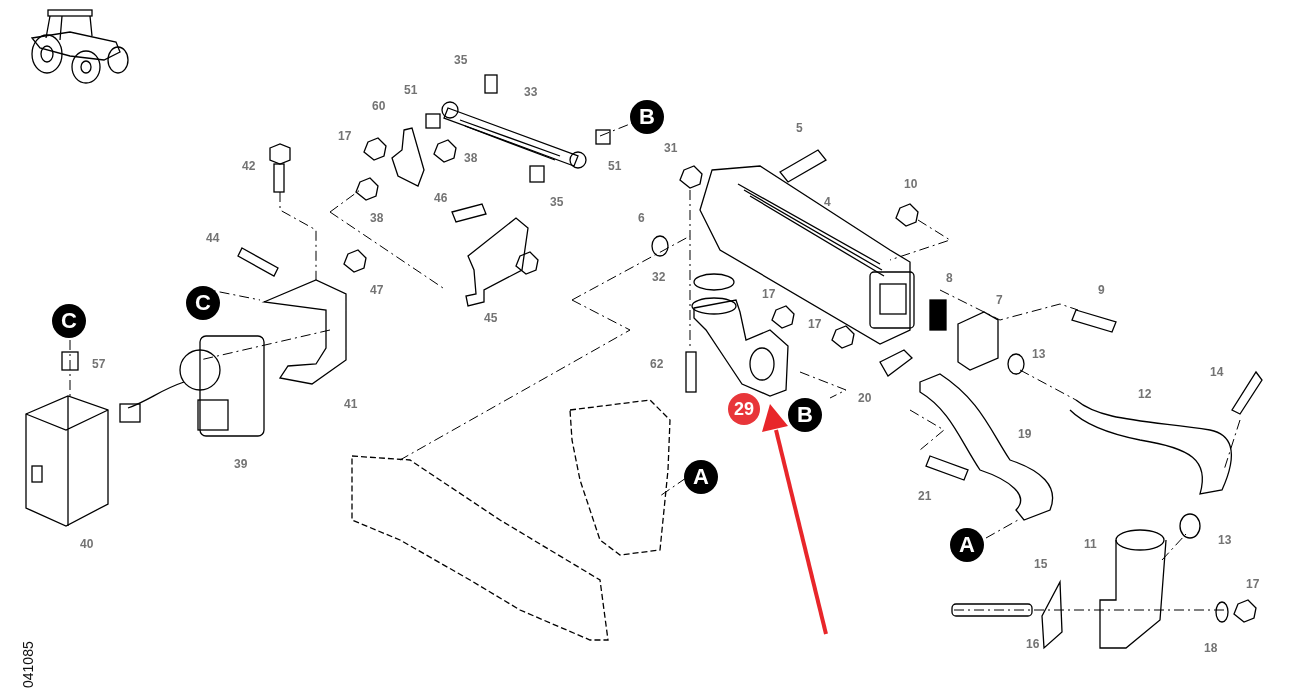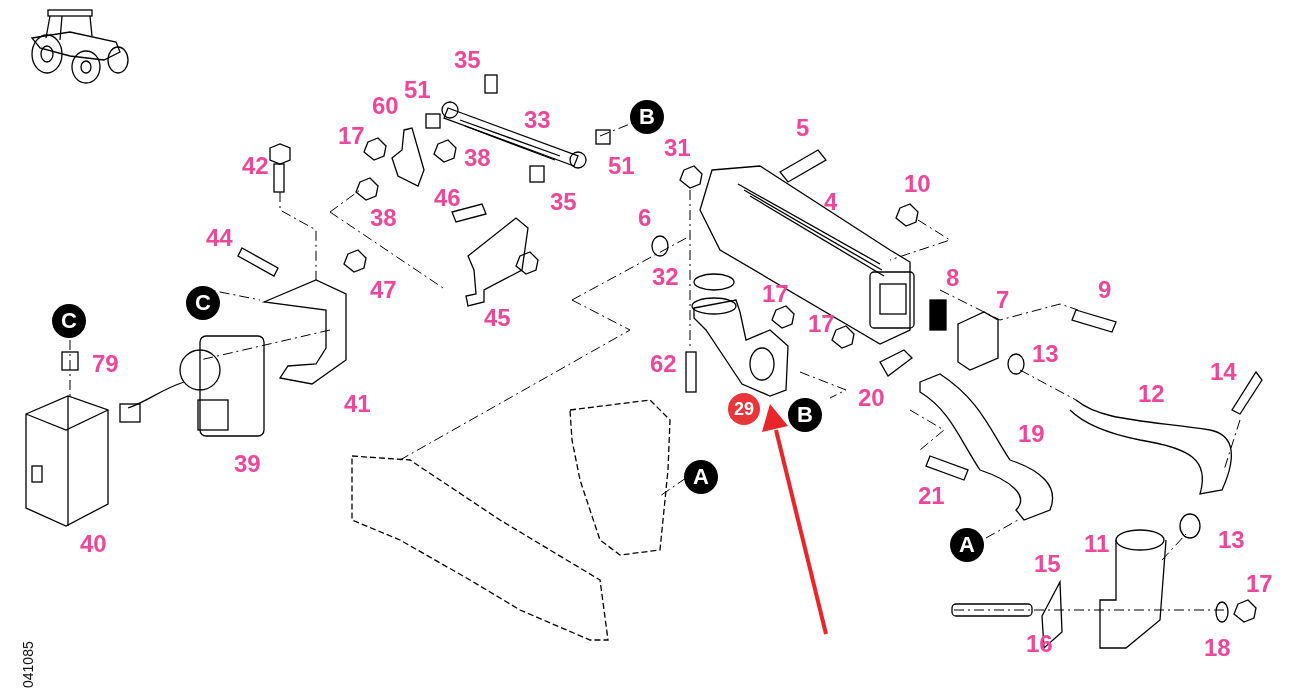--- a/index.html
+++ b/index.html
@@ -1,18 +1,18 @@
 <!DOCTYPE html>
 <html><head>
 <meta charset="utf-8">
 <style>
   html, body { margin: 0; padding: 0; background: #ffffff; }
   body { width: 1299px; height: 698px; position: relative; overflow: hidden; font-family: "Liberation Sans", sans-serif; }
   #diagram { position: absolute; left: 0; top: 0; width: 1299px; height: 698px; }
-  .callout { position: absolute; color: #ec4899; font-weight: bold; font-size: 24px; font-family: "Liberation Sans", sans-serif; line-height: 20px; white-space: nowrap; cursor: pointer; }
+  .callout { position: absolute; color: #737373; font-weight: bold; font-size: 12px; font-family: "Liberation Sans", sans-serif; line-height: 20px; white-space: nowrap; cursor: pointer; }
   .ref { position: absolute; width: 34px; height: 34px; border-radius: 50%; background: #000; color: #fff; font-weight: bold; font-size: 22px; line-height: 34px; text-align: center; font-family: "Liberation Sans", sans-serif; }
   .highlight { position: absolute; width: 32px; height: 32px; border-radius: 50%; background: #e8363a; color: #fff; font-weight: bold; font-size: 18px; line-height: 32px; text-align: center; font-family: "Liberation Sans", sans-serif; cursor: pointer; }
   .docid { position: absolute; left: 20px; top: 640px; transform: rotate(-90deg); transform-origin: left top; font-size: 14px; color: #111; font-family: "Liberation Sans", sans-serif; }
 </style>
 </head>
 <body>
 
 <svg id="diagram" viewBox="0 0 1299 698" xmlns="http://www.w3.org/2000/svg">
   <g fill="none" stroke="#000" stroke-width="1.3">
 
@@ -157,21 +157,21 @@
 
   <g>
     <line x1="826" y1="634" x2="776" y2="430" stroke="#e8262a" stroke-width="4"></line>
     <polygon points="770,404 762,432 788,426" fill="#e8262a"></polygon>
   </g>
 </svg>
 
 <div class="callout" style="left:454px;top:50px">35</div>
 <div class="callout" style="left:404px;top:80px">51</div>
 <div class="callout" style="left:372px;top:96px">60</div>
-<div class="callout" style="left:524px;top:110px">33</div>
+<div class="callout" style="left:524px;top:82px">33</div>
 <div class="callout" style="left:338px;top:126px">17</div>
 <div class="callout" style="left:464px;top:148px">38</div>
 <div class="callout" style="left:370px;top:208px">38</div>
 <div class="callout" style="left:242px;top:156px">42</div>
 <div class="callout" style="left:434px;top:188px">46</div>
 <div class="callout" style="left:550px;top:192px">35</div>
 <div class="callout" style="left:608px;top:156px">51</div>
 <div class="callout" style="left:664px;top:138px">31</div>
 <div class="callout" style="left:796px;top:118px">5</div>
 <div class="callout" style="left:638px;top:208px">6</div>
@@ -182,21 +182,21 @@
 <div class="callout" style="left:652px;top:267px">32</div>
 <div class="callout" style="left:762px;top:284px">17</div>
 <div class="callout" style="left:808px;top:314px">17</div>
 <div class="callout" style="left:946px;top:268px">8</div>
 <div class="callout" style="left:996px;top:290px">7</div>
 <div class="callout" style="left:1098px;top:280px">9</div>
 <div class="callout" style="left:484px;top:308px">45</div>
 <div class="callout" style="left:650px;top:354px">62</div>
 <div class="callout" style="left:1032px;top:344px">13</div>
 <div class="callout" style="left:1210px;top:362px">14</div>
-<div class="callout" style="left:92px;top:354px">79</div>
+<div class="callout" style="left:92px;top:354px">57</div>
 <div class="callout" style="left:858px;top:388px">20</div>
 <div class="callout" style="left:1138px;top:384px">12</div>
 <div class="callout" style="left:1018px;top:424px">19</div>
 <div class="callout" style="left:344px;top:394px">41</div>
 <div class="callout" style="left:234px;top:454px">39</div>
 <div class="callout" style="left:918px;top:486px">21</div>
 <div class="callout" style="left:80px;top:534px">40</div>
 <div class="callout" style="left:1084px;top:534px">11</div>
 <div class="callout" style="left:1218px;top:530px">13</div>
 <div class="callout" style="left:1034px;top:554px">15</div>

